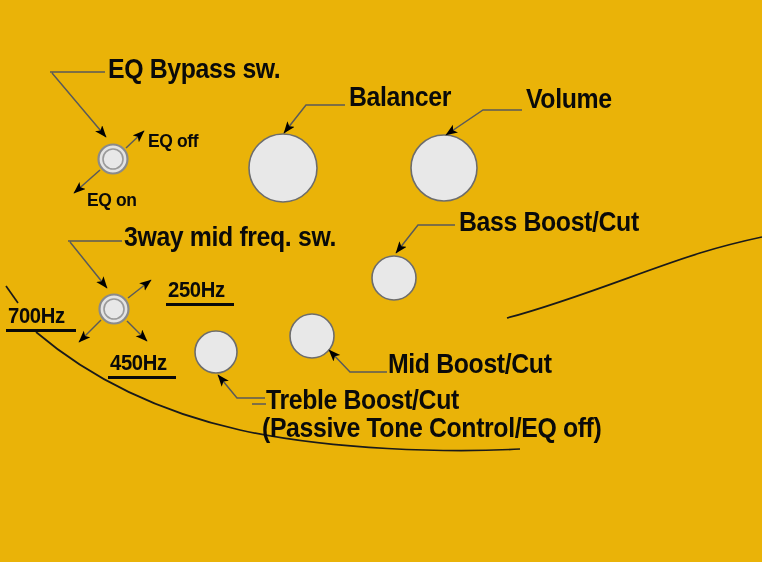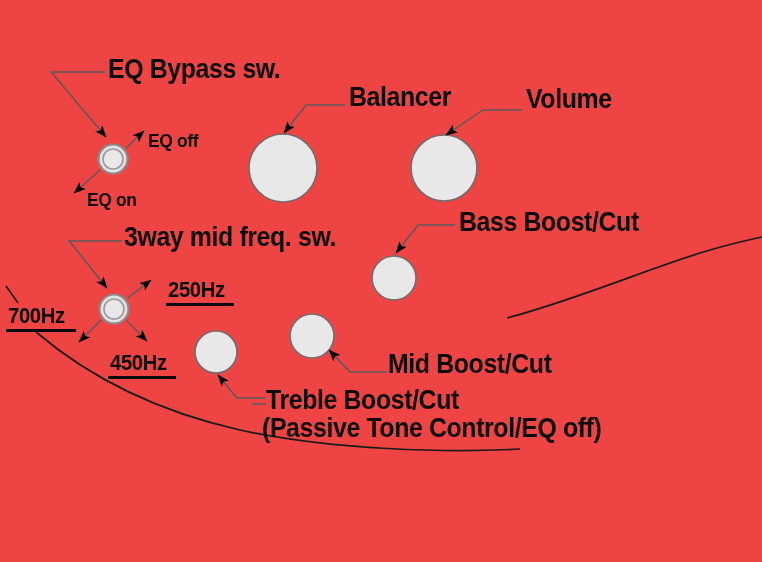--- a/index.html
+++ b/index.html
@@ -4,21 +4,21 @@
 <style>
   html, body {
     margin: 0;
     padding: 0;
     background: #ffffff;
   }
   #diagram-root {
     position: relative;
     width: 762px;
     height: 562px;
-    background: #ef4444;
+    background: #eab308;
     overflow: hidden;
     font-family: "Liberation Sans", sans-serif;
   }
   #diagram-svg {
     position: absolute;
     left: 0;
     top: 0;
     width: 762px;
     height: 562px;
   }

